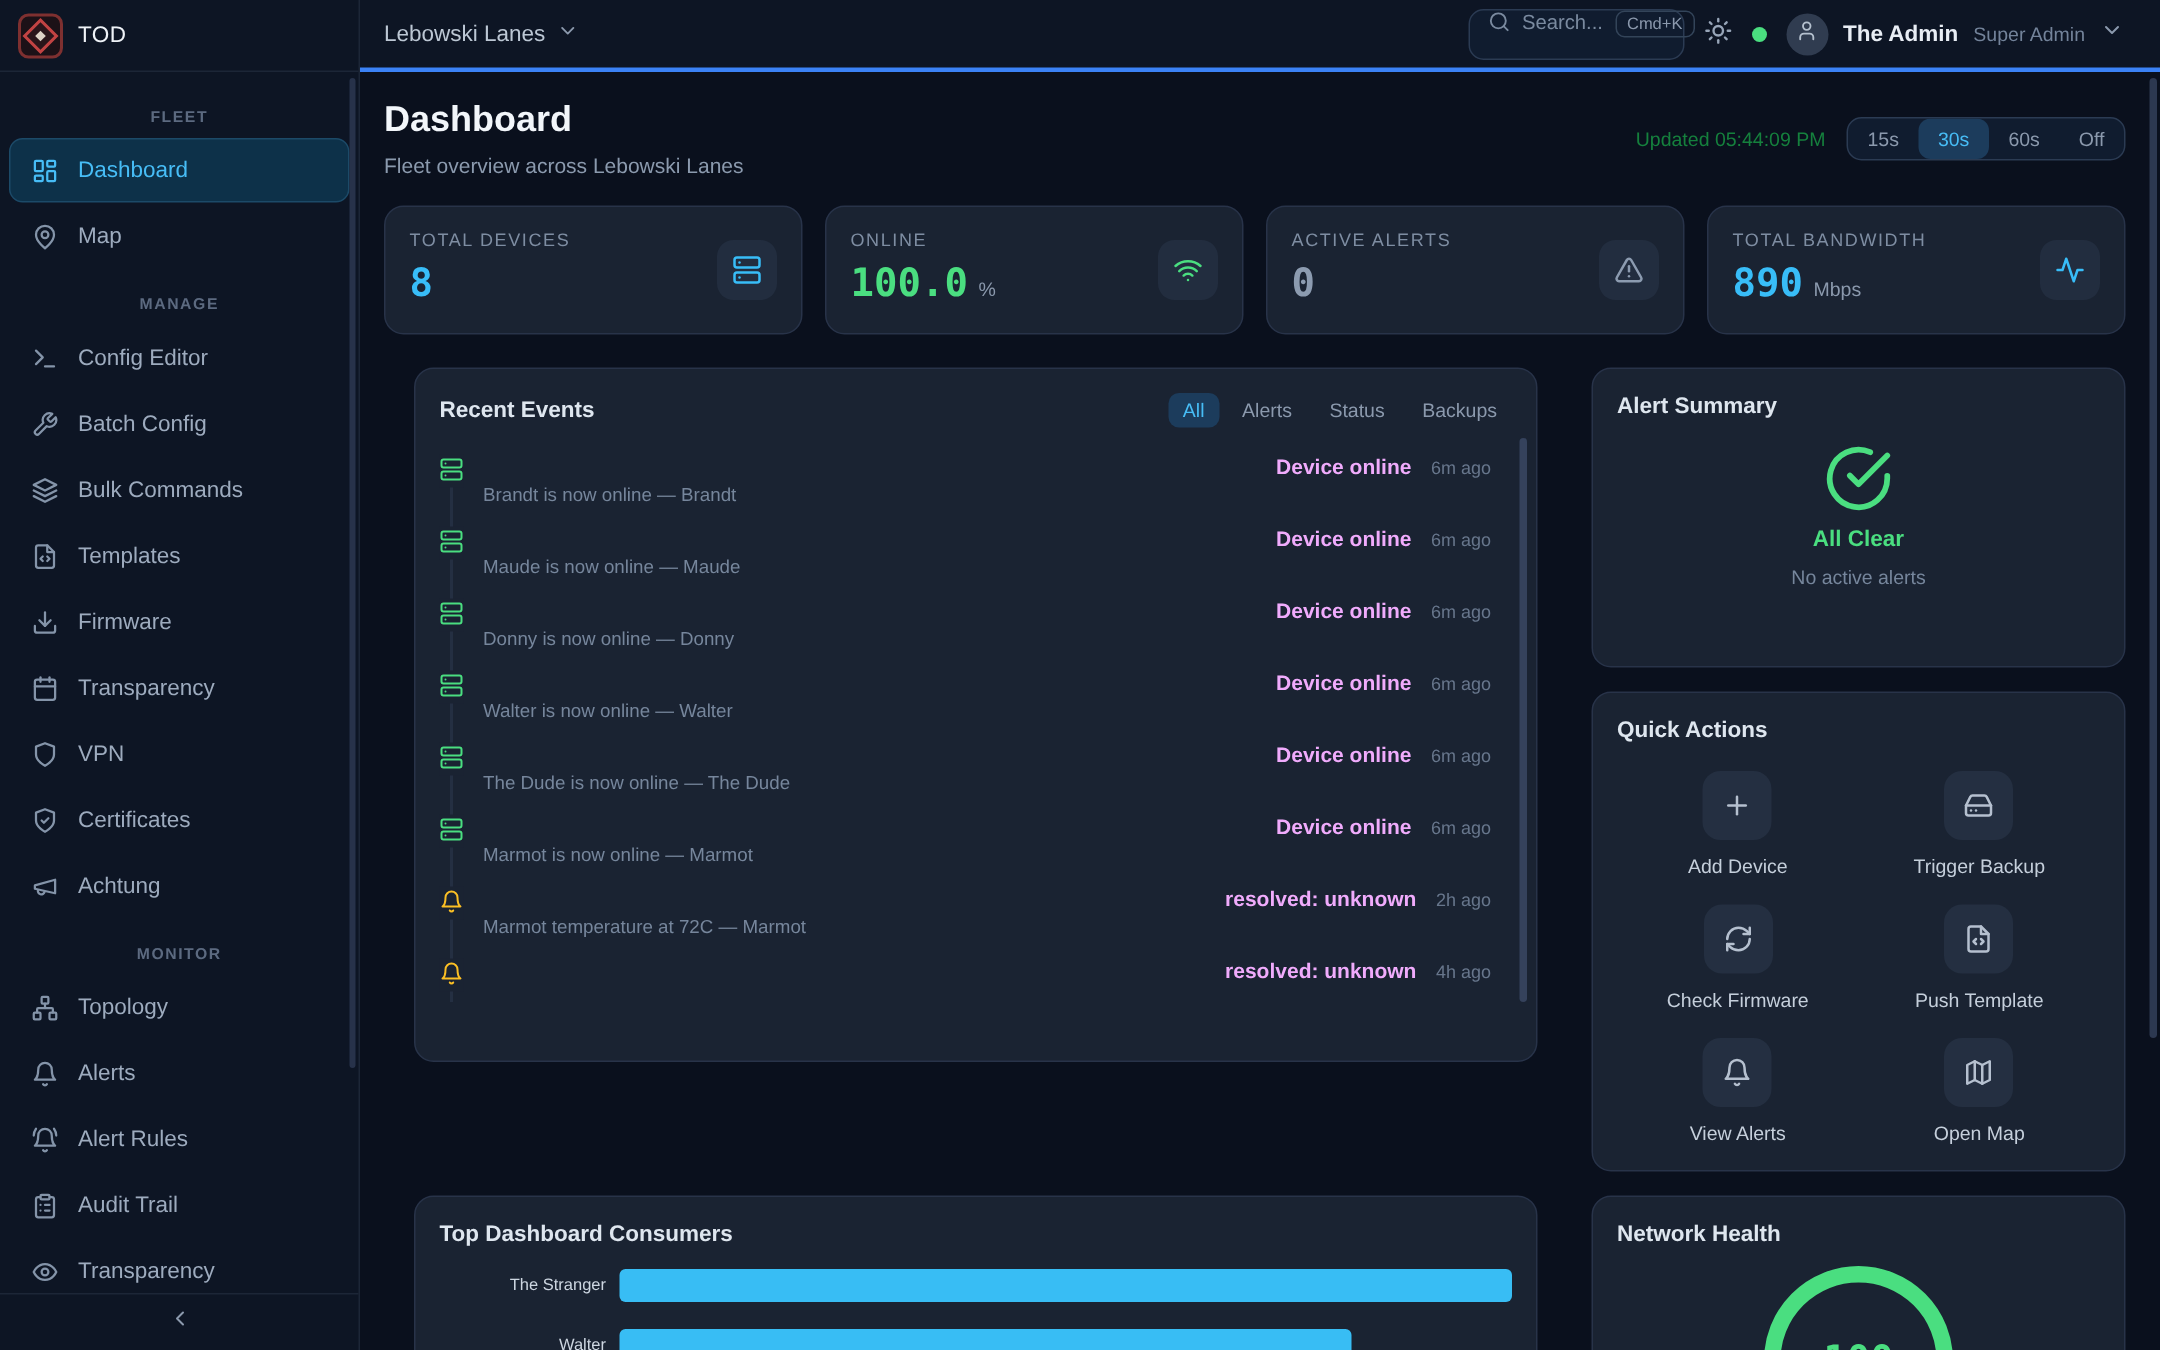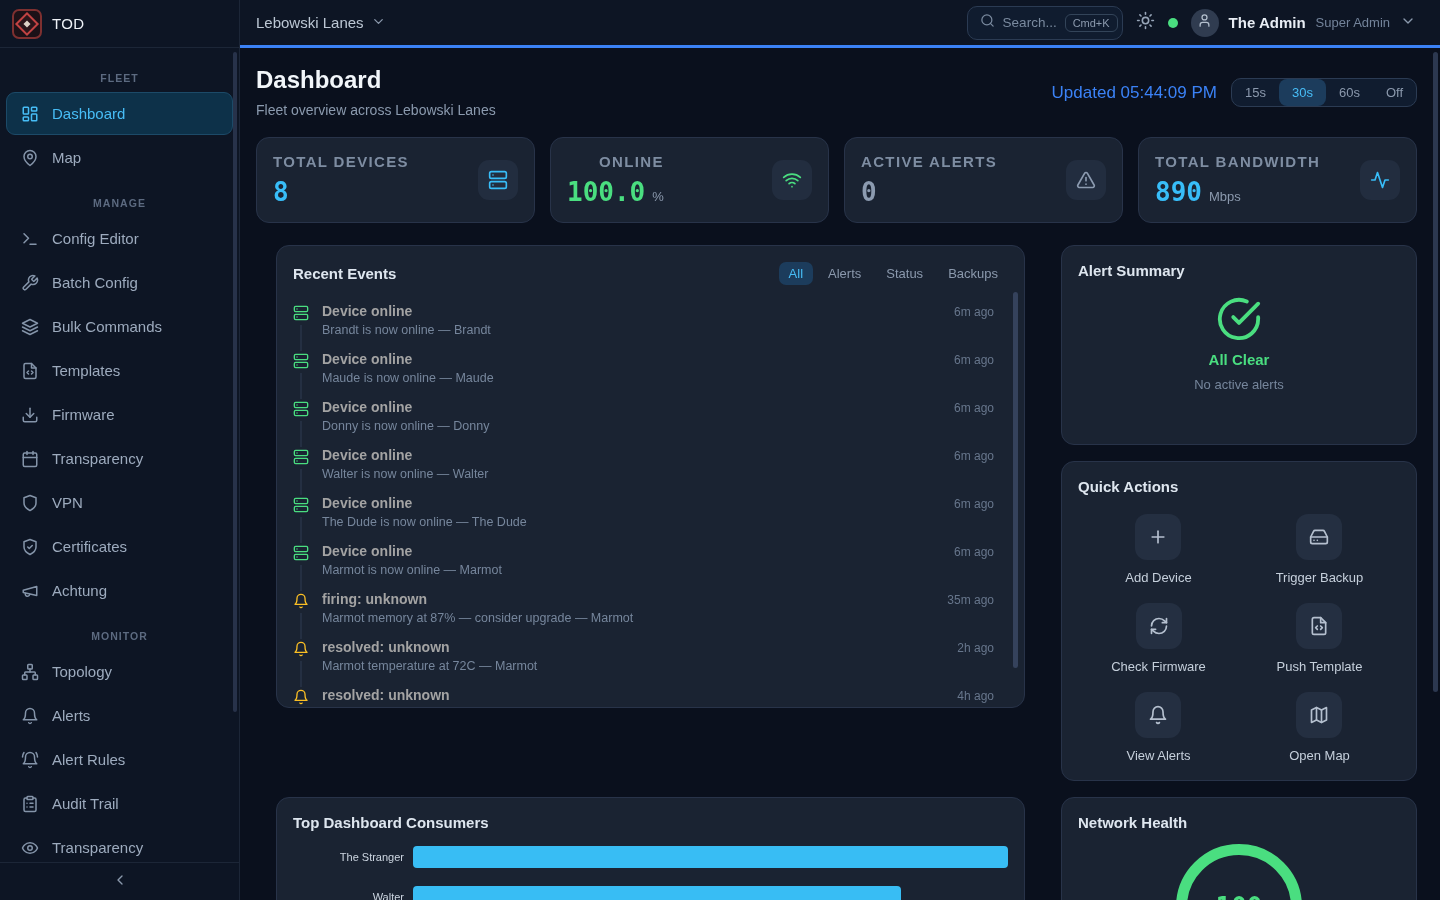--- a/index.html
+++ b/index.html
@@ -42,22 +42,22 @@
   
   .main { flex:1; display:flex; flex-direction:column; position:relative; min-width:0; }
   .main-scroll-thumb { position:absolute; right:2px; top:52px; width:5px; height:640px;
                        border-radius:3px; background:#2c3850; z-index:6; }
 
   .topbar { height:48px; background:#0d1524; border-bottom:3px solid #3b82f6;
             display:flex; align-items:center; padding:0 24px 0 16px; gap:13px; }
   .org-switcher { display:flex; align-items:center; gap:7px; color:#bcc7d4; font-size:15px; cursor:pointer; }
   .org-switcher svg { width:15px; height:15px; color:#8b99ad; }
   .spacer { flex:1; }
-  .search-pill { width:156px; height:34px; border:1px solid #2b3b53; background:#101c2f;
-                 border-radius:10px; display:flex; align-items:center; gap:8px;
+  .search-pill { width:144px; height:34px; border:1px solid #2b3b53; background:#101c2f;
+                 border-radius:10px; display:flex; align-items:flex-start; gap:8px;
                  padding:0 8px 0 12px; color:#7a8a9f; cursor:pointer; }
   .search-pill svg { width:15px; height:15px; flex:none; }
   .search-text { font-size:13.5px; flex:1; }
   .kbd { font-size:11px; border:1px solid #334459; border-radius:6px; padding:2px 7px; color:#8b99ad; }
   .top-icon { display:flex; color:#97a5b8; cursor:pointer; }
   .top-icon svg { width:19px; height:19px; }
   .status-dot { width:10px; height:10px; border-radius:50%; flex:none; }
   .user-cluster { display:flex; align-items:center; gap:10px; cursor:pointer; }
   .avatar { width:28px; height:28px; border-radius:50%; background:#303c50; display:flex;
             align-items:center; justify-content:center; color:#b4c0ce; }
@@ -65,31 +65,31 @@
   .user-name { font-size:15px; font-weight:600; color:#e8edf4; }
   .user-role { font-size:13px; color:#73839a; }
   .user-cluster .chev svg { width:16px; height:16px; color:#8b99ad; }
 
   .content { flex:1; padding:18px 23px 0 16px; overflow:hidden; }
 
   .page-head { display:flex; justify-content:space-between; }
   .page-title { font-size:24px; font-weight:700; color:#f2f6fa; line-height:28px; }
   .page-sub { margin-top:8px; font-size:14px; color:#8b9aae; }
   .head-right { display:flex; align-items:center; gap:14px; margin-top:12px; align-self:flex-start; }
-  .updated { font-size:17px; color:#3b82f6; }
+  .updated { font-size:13px; color:#15803d; }
   .intervals { display:flex; border:1px solid #2b3b53; background:#101c2f; border-radius:10px;
                overflow:hidden; }
   .interval { padding:6px 13px; font-size:13px; color:#8b99ad; background:transparent; border:none;
               font-family:inherit; cursor:pointer; }
   .interval.active { background:#1c3c5c; color:#47bdf6; border-radius:8px; }
 
   .stats-row { display:flex; gap:15px; margin-top:19px; }
   .stat-card { flex:1; height:86px; background:#1a2332; border:1px solid #283349; border-radius:13px;
                padding:15px 16px; display:flex; justify-content:space-between; }
-  .stat-label { font-size:15px; font-weight:700; letter-spacing:.09em; color:#7e8da2;text-align:right; }
+  .stat-label { font-size:12px; font-weight:400; letter-spacing:.09em; color:#7e8da2; }
   .stat-value-row { display:flex; align-items:baseline; gap:7px; margin-top:7px; }
   .stat-value { font-family:"DejaVu Sans Mono", monospace; font-size:26px; font-weight:700; }
   .stat-suffix { font-size:13px; color:#8b99ad; }
   .stat-icon-box { width:40px; height:40px; border-radius:11px; background:#222d3f; display:flex;
                    align-items:center; justify-content:center; align-self:center; flex:none; }
   .stat-icon-box svg { width:20px; height:20px; }
 
   .grid { display:grid; grid-template-columns:1fr 376px; gap:16px; margin-top:22px; align-items:start; }
   .panel { background:#1a2332; border:1px solid #283349; border-radius:13px; padding:16px;margin-left:20px; }
   .panel-title { font-size:15px; font-weight:600; color:#dee6ef; }
@@ -102,21 +102,21 @@
   .tab.active { background:#1c3c5c; color:#47bdf6; }
   .events-list { margin-top:12px; position:relative; }
   .events-list::before { content:''; position:absolute; left:7px; top:10px; bottom:0; width:2px;
                          background:#242f42; }
   .event { display:grid; grid-template-columns:16px 1fr auto; column-gap:13px; padding:6px 14px 7px 0; }
   .ev-icon { display:flex; justify-content:center; align-items:flex-start; padding-top:2px;
              background:#1a2332; z-index:1; height:22px; }
   .ev-icon svg { width:16px; height:16px; }
   .ev-icon.device { color:#4ade80; }
   .ev-icon.alert { color:#fbbf24; }
-  .ev-title { font-size:14px; font-weight:600; color:#a3a3a3; line-height:17px; }
+  .ev-title { font-size:14px; font-weight:600; color:#f0abfc; line-height:17px;text-align:right; }
   .ev-detail { margin-top:3px; font-size:12.5px; color:#76869c; line-height:15px; }
   .ev-time { font-size:12px; color:#67768c; padding-top:2px; }
   .events-scroll-thumb { position:absolute; right:6px; top:46px; width:5px; height:376px;
                          border-radius:3px; background:#35425c; z-index:2; }
 
   .stack { display:flex; flex-direction:column; gap:16px; }
   .alert-summary { height:200px; }
   .as-body { display:flex; flex-direction:column; align-items:center; margin-top:17px; }
   .as-check { color:#4ade80; display:flex; }
   .as-check svg { width:46px; height:46px; }
@@ -572,33 +572,20 @@
                 <div class="ev-time">6m ago</div>
               </div>
               <div class="event">
                 <div class="ev-icon alert">
                   <svg viewBox="0 0 24 24" fill="none" stroke="currentColor" stroke-width="2" stroke-linecap="round" stroke-linejoin="round">
                     <path d="M6 8a6 6 0 0 1 12 0c0 7 3 9 3 9H3s3-2 3-9"></path>
                     <path d="M10.3 21a1.94 1.94 0 0 0 3.4 0"></path>
                   </svg>
                 </div>
                 <div class="ev-body">
-                  <div class="ev-title">firing: unknown</div>
-                  <div class="ev-detail">Marmot memory at 87% — consider upgrade — Marmot</div>
-                </div>
-                <div class="ev-time">35m ago</div>
-              </div>
-              <div class="event">
-                <div class="ev-icon alert">
-                  <svg viewBox="0 0 24 24" fill="none" stroke="currentColor" stroke-width="2" stroke-linecap="round" stroke-linejoin="round">
-                    <path d="M6 8a6 6 0 0 1 12 0c0 7 3 9 3 9H3s3-2 3-9"></path>
-                    <path d="M10.3 21a1.94 1.94 0 0 0 3.4 0"></path>
-                  </svg>
-                </div>
-                <div class="ev-body">
                   <div class="ev-title">resolved: unknown</div>
                   <div class="ev-detail">Marmot temperature at 72C — Marmot</div>
                 </div>
                 <div class="ev-time">2h ago</div>
               </div>
               <div class="event">
                 <div class="ev-icon alert">
                   <svg viewBox="0 0 24 24" fill="none" stroke="currentColor" stroke-width="2" stroke-linecap="round" stroke-linejoin="round">
                     <path d="M6 8a6 6 0 0 1 12 0c0 7 3 9 3 9H3s3-2 3-9"></path>
                     <path d="M10.3 21a1.94 1.94 0 0 0 3.4 0"></path>

